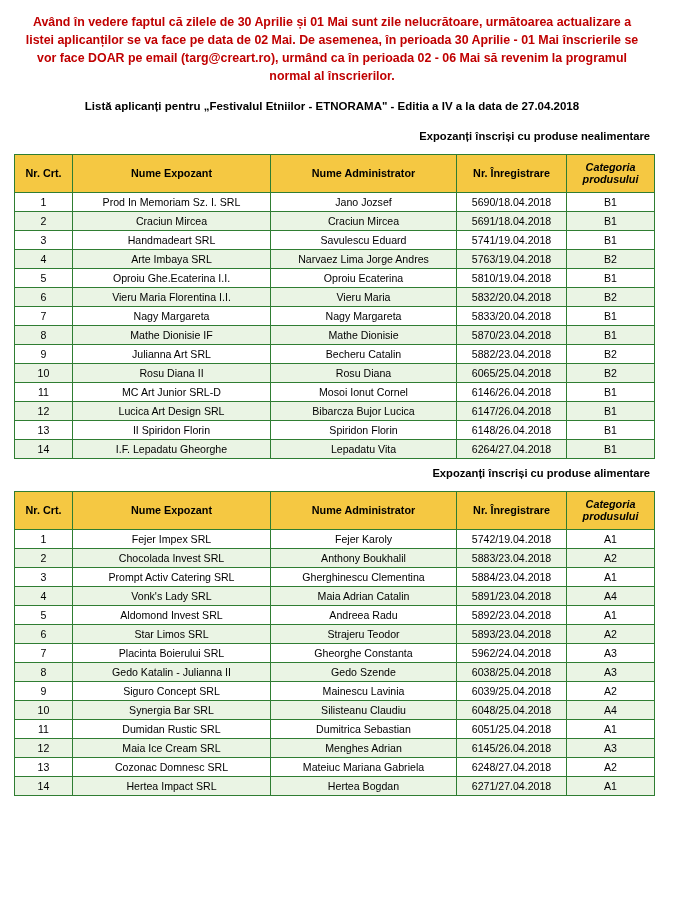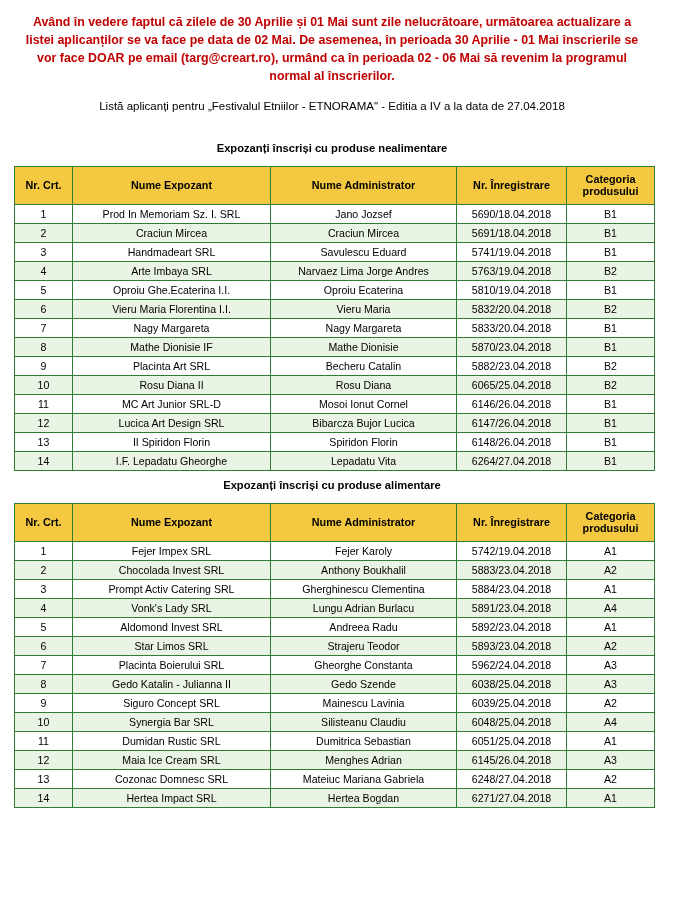--- a/index.html
+++ b/index.html
@@ -21,26 +21,26 @@
   .notice {
     color: #c00000;
     font-weight: bold;
     font-size: 12.4px;
     line-height: 1.45;
     text-align: center;
     margin: 4px 6px 14px 6px;
   }
   .doc-title {
     text-align: center;
-    font-weight: normal;
+    font-weight: bold;
     font-size: 11.5px;
-    margin: 6px 0 30px 0;
+    margin: 6px 0 18px 0;
   }
   .section-title {
-    text-align: center;
+    text-align: right;
     font-weight: bold;
     font-size: 11.2px;
     margin: 8px 0 12px 0;
   }
   table.listing {
     border-collapse: collapse;
     width: 640px;
     margin: 0 auto 8px auto;
     table-layout: fixed;
   }
@@ -65,20 +65,21 @@
   table.listing tbody tr.odd td {
     background: #ffffff;
   }
   col.c-nr { width: 58px; }
   col.c-exp { width: 198px; }
   col.c-adm { width: 186px; }
   col.c-reg { width: 110px; }
   col.c-cat { width: 88px; }
   .cat-head {
     line-height: 1.1;
+    font-style: italic;
   }
 </style>
 </head>
 <body>
 
 <div class="page">
 
   <div class="notice">Având în vedere faptul că zilele de 30 Aprilie și 01 Mai sunt zile nelucrătoare, următoarea actualizare a listei aplicanților se va face pe data de 02 Mai. De asemenea, în perioada 30 Aprilie - 01 Mai înscrierile se vor face DOAR pe email (targ@creart.ro), urmând ca în perioada 02 - 06 Mai să revenim la programul normal al înscrierilor.</div>
 
   <div class="doc-title">Listă aplicanți pentru „Festivalul Etniilor - ETNORAMA" - Editia a IV a la data de 27.04.2018</div>
@@ -154,21 +155,21 @@
       </tr>
       <tr class="even">
         <td>8</td>
         <td>Mathe Dionisie IF</td>
         <td>Mathe Dionisie</td>
         <td>5870/23.04.2018</td>
         <td>B1</td>
       </tr>
       <tr class="odd">
         <td>9</td>
-        <td>Placinta Art SRL</td>
+        <td>Julianna Art SRL</td>
         <td>Becheru Catalin</td>
         <td>5882/23.04.2018</td>
         <td>B2</td>
       </tr>
       <tr class="even">
         <td>10</td>
         <td>Rosu Diana II</td>
         <td>Rosu Diana</td>
         <td>6065/25.04.2018</td>
         <td>B2</td>
@@ -241,21 +242,21 @@
       <tr class="odd">
         <td>3</td>
         <td>Prompt Activ Catering SRL</td>
         <td>Gherghinescu Clementina</td>
         <td>5884/23.04.2018</td>
         <td>A1</td>
       </tr>
       <tr class="even">
         <td>4</td>
         <td>Vonk's Lady SRL</td>
-        <td>Lungu Adrian Burlacu</td>
+        <td>Maia Adrian Catalin</td>
         <td>5891/23.04.2018</td>
         <td>A4</td>
       </tr>
       <tr class="odd">
         <td>5</td>
         <td>Aldomond Invest SRL</td>
         <td>Andreea Radu</td>
         <td>5892/23.04.2018</td>
         <td>A1</td>
       </tr>

